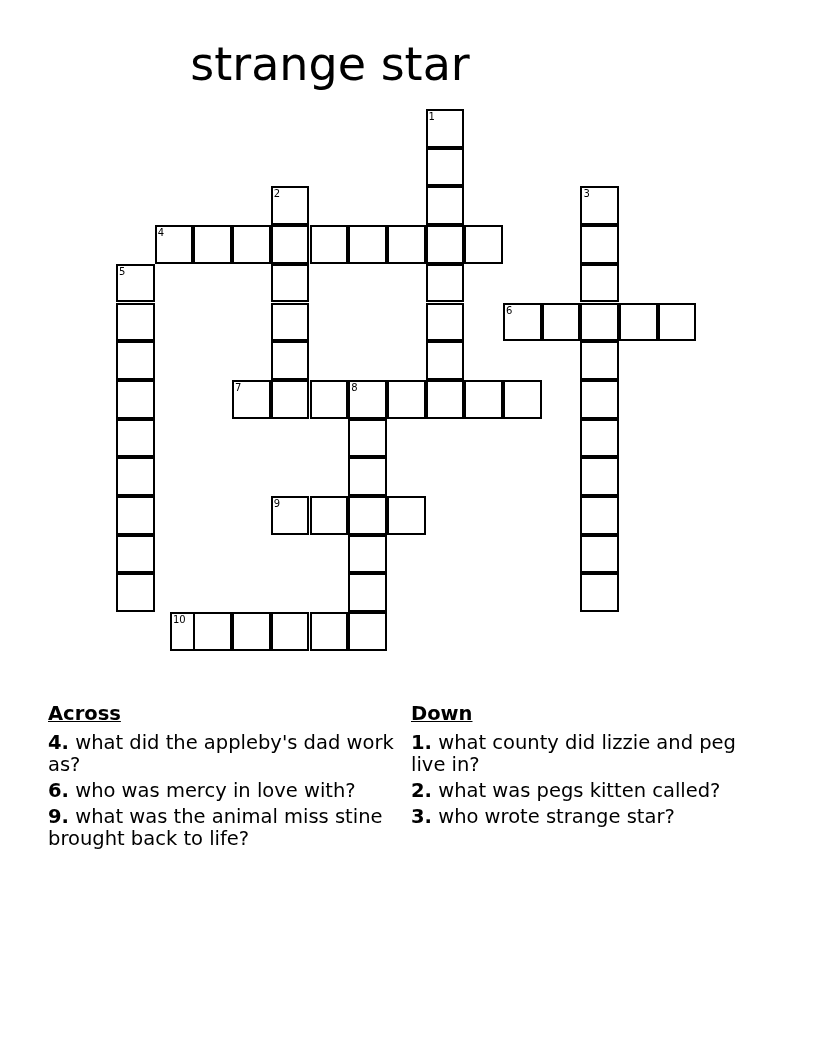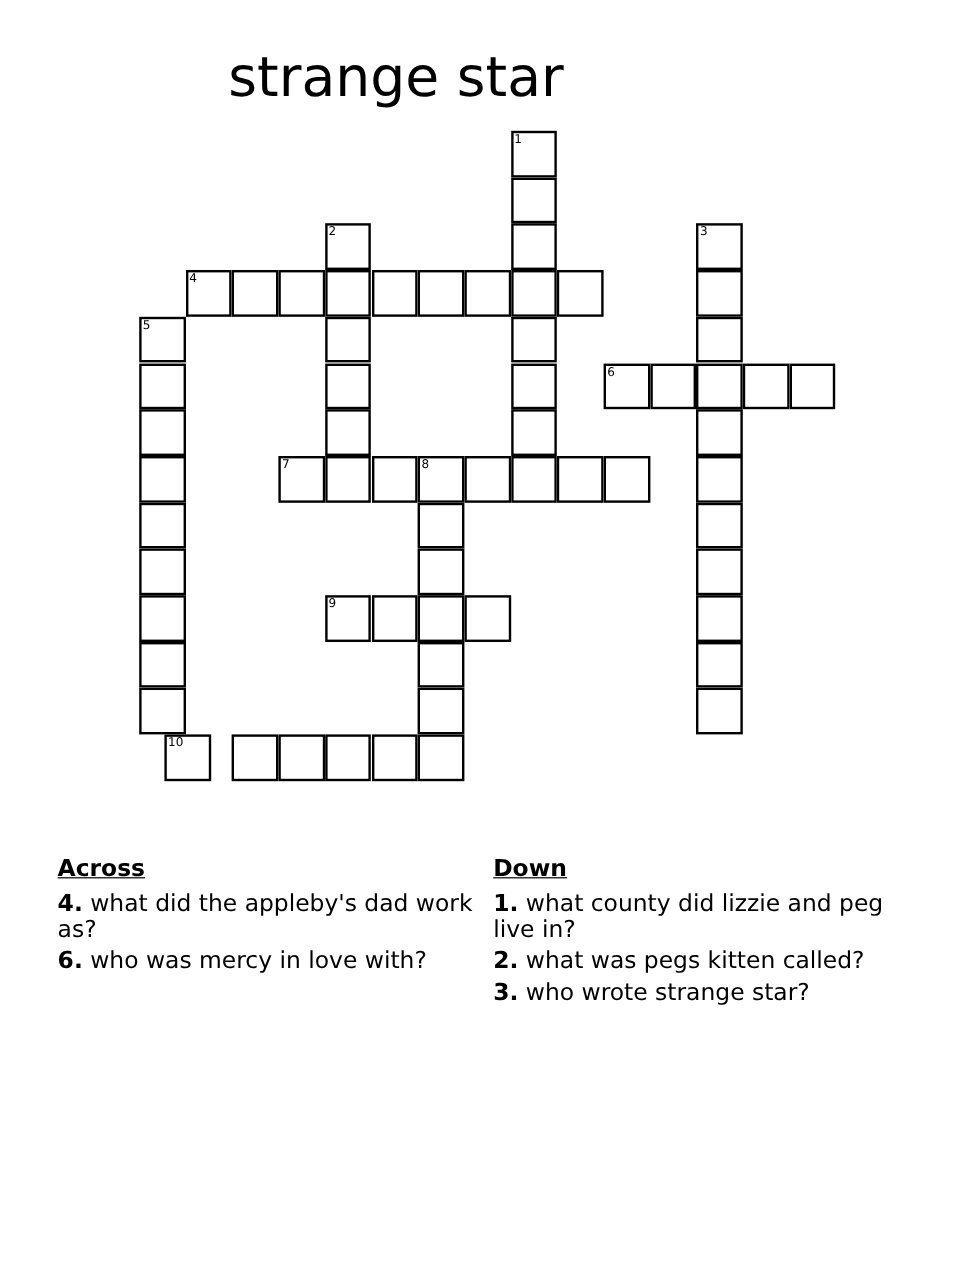--- a/index.html
+++ b/index.html
@@ -9,21 +9,21 @@
            font-size: 46px; line-height: 56px; font-family: "DejaVu Sans", sans-serif; }
   .grid { position: absolute; left: 0; top: 0; width: 816px; height: 680px; }
   .cell { position: absolute; width: 38.7px; height: 38.7px; box-sizing: border-box;
           border: 2px solid #000; background: #fff; margin-left: -1px; margin-top: -1px; }
   .cell .num { position: absolute; left: 1px; top: 0px; font-size: 10px; line-height: 11px;
                font-family: "DejaVu Sans", sans-serif; }
   .clues { position: absolute; top: 702px; font-size: 19.5px; line-height: 22px;
            font-family: "DejaVu Sans", sans-serif; }
   .clues.across { left: 48px; width: 350px; }
   .clues.down { left: 411px; width: 360px; }
-  .clues h2 { margin: 10px 0 6px 0; font-size: 19.5px; font-weight: bold; text-decoration: underline; line-height: 24px; }
+  .clues h2 { margin: 0 0 6px 0; font-size: 19.5px; font-weight: bold; text-decoration: underline; line-height: 24px; }
   .clue { margin-bottom: 4px; }
   .clue b { font-weight: bold; }
 </style>
 </head>
 <body>
 
 <div class="title">strange star</div>
 
 <div class="grid" id="grid">
     <div class="cell" style="left: 426.6px; top: 110px;">
@@ -97,33 +97,34 @@
     <div class="cell" style="left: 349.2px; top: 458.3px;"></div>
     <div class="cell" style="left: 349.2px; top: 497px;"></div>
     <div class="cell" style="left: 349.2px; top: 535.7px;"></div>
     <div class="cell" style="left: 349.2px; top: 574.4px;"></div>
     <div class="cell" style="left: 349.2px; top: 613.1px;"></div>
     <div class="cell" style="left: 271.8px; top: 497px;">
       <span class="num">9</span>
     </div>
     <div class="cell" style="left: 310.5px; top: 497px;"></div>
     <div class="cell" style="left: 387.9px; top: 497px;"></div>
-    <div class="cell" style="left: 138px; top: 613.1px;">
+    <div class="cell" style="left: 171px; top: 613.1px;">
       <span class="num">10</span>
     </div>
     <div class="cell" style="left: 194.4px; top: 613.1px;"></div>
     <div class="cell" style="left: 233.1px; top: 613.1px;"></div>
     <div class="cell" style="left: 271.8px; top: 613.1px;"></div>
     <div class="cell" style="left: 310.5px; top: 613.1px;"></div>
   </div>
 
 <div class="clues across">
   <h2>Across</h2>
   <div class="clue"><b>4.</b> <span>what did the appleby's dad work as?</span></div>
   <div class="clue"><b>6.</b> <span>who was mercy in love with?</span></div>
+  <div class="clue"><b>9.</b> <span>what was the animal miss stine brought back to life?</span></div>
 </div>
 
 <div class="clues down">
   <h2>Down</h2>
   <div class="clue"><b>1.</b> <span>what county did lizzie and peg live in?</span></div>
   <div class="clue"><b>2.</b> <span>what was pegs kitten called?</span></div>
   <div class="clue"><b>3.</b> <span>who wrote strange star?</span></div>
 </div>
 
 </body></html>

